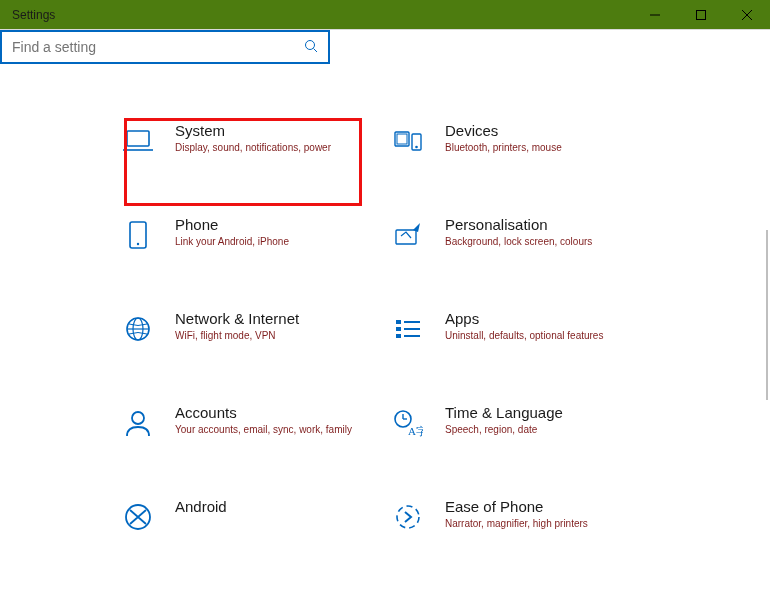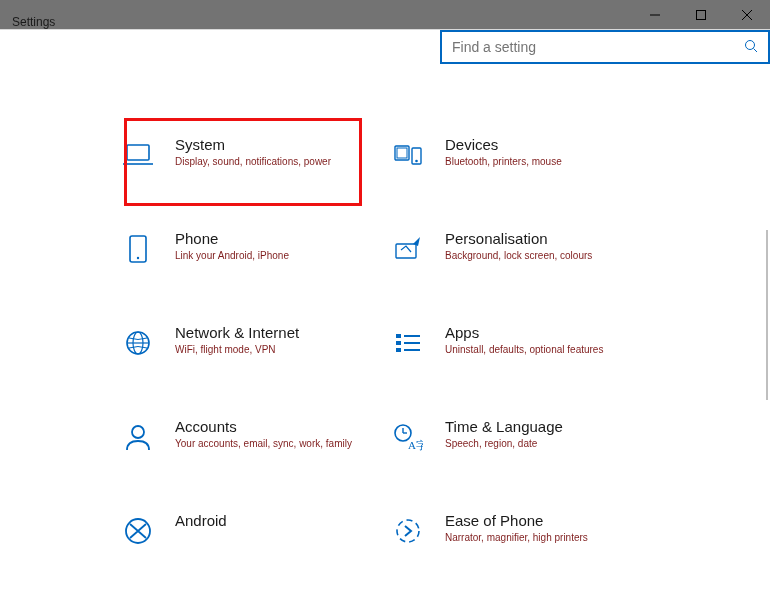--- a/index.html
+++ b/index.html
@@ -9,24 +9,24 @@
     color: #1a1a1a;
     background: #fff;
     width: 770px;
     height: 609px;
     overflow: hidden;
     position: relative;
   }
   .titlebar {
     height: 30px;
     display: flex;
-    align-items: flex-end;
+    align-items: center;
     border-bottom: 1px solid #d9d9d9;
     position: relative;
-    background: #737373;
+    background: #4d7c0f;
   }
   .app-title {
     font-size: 12px;
     padding-left: 12px;
     color: #1a1a1a;
   }
   .win-controls {
     position: absolute;
     right: 0;
     top: 0;
@@ -42,21 +42,21 @@
     color: #1a1a1a;
     cursor: pointer;
   }
   .content {
     position: relative;
     height: 579px;
     overflow: hidden;
   }
   .search-wrap {
     display: flex;
-    justify-content: flex-end;
+    justify-content: flex-start;
     margin-top: 0px;
   }
   .search-box {
     width: 330px;
     height: 34px;
     border: 2px solid #0067c0;
     display: flex;
     align-items: center;
     padding: 0 10px;
     position: relative;
@@ -72,21 +72,21 @@
   .search-icon {
     color: #0067c0;
     position: absolute;
     right: 10px;
   }
   .grid {
     display: grid;
     grid-template-columns: 270px 270px;
     column-gap: 0px;
     row-gap: 50px;
-    margin: 68px auto 0 auto;
+    margin: 54px auto 0 auto;
     width: 540px;
     padding-left: 0;
     justify-content: center;
   }
   .tile {
     display: flex;
     align-items: flex-start;
     gap: 20px;
     cursor: pointer;
     padding: 4px 6px;

